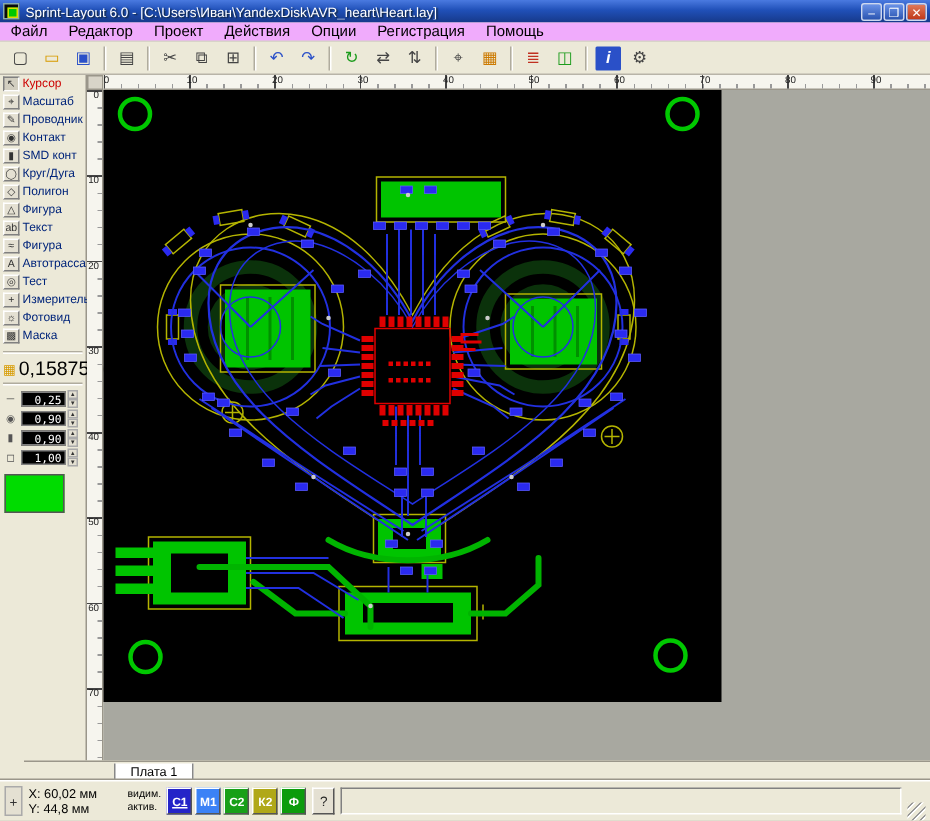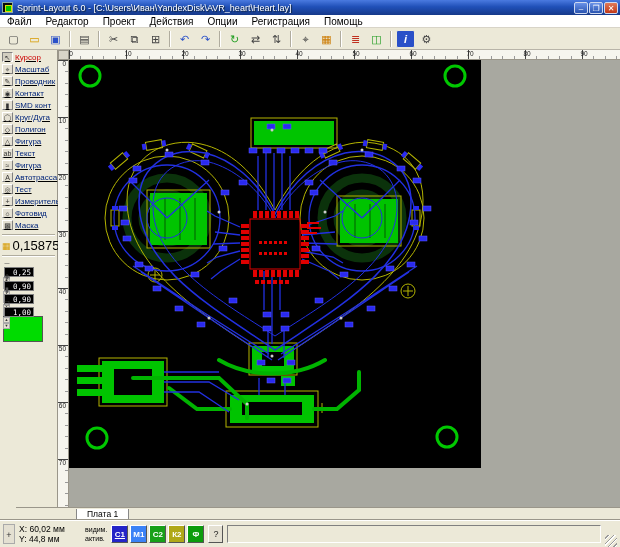--- a/index.html
+++ b/index.html
@@ -15,48 +15,48 @@
   .appicon::after { content:""; position:absolute; left:2px; top:2px; width:5px; height:5px;
     background:#00c800; border:1px solid #dddd00; }
   .title-text { color:#fff; font-size:9px; margin-left:4px; white-space:nowrap; overflow:hidden;
     text-shadow:1px 1px 1px #123; flex:1; }
   .winbtns { display:flex; gap:1px; flex:0 0 auto; }
   .winbtn { width:14px; height:12px; font-size:8px; line-height:11px; text-align:center; color:#fff;
     background:linear-gradient(180deg,#6a92e8,#2a54b0); border:1px solid #cdd8f0; border-radius:2px; }
   .winbtn.close { background:linear-gradient(180deg,#e07a5a,#c03818); }
 
   
-  .menubar { position:absolute; left:0; top:15px; width:620px; height:13px; background:#ffffff;
+  .menubar { position:absolute; left:0; top:15px; width:620px; height:13px; background:#f0abfc;
     display:flex; align-items:center; font-size:10px; border-bottom:1px solid #d8d4c8; }
   .menu-item { padding:0 7px; height:13px; line-height:13px; color:#000; }
 
   
   .toolbar { position:absolute; left:0; top:28px; width:620px; height:22px; background:#ece9d8;
     display:flex; align-items:center; padding-left:3px; border-bottom:1px solid #b8b4a8; }
   .tbtn { width:19px; height:18px; margin:0 1px; background:#ece9d8; border:1px solid #ece9d8;
     font-size:11px; line-height:16px; text-align:center; color:#444; cursor:default; }
   .tsep { width:2px; height:16px; margin:0 3px; border-left:1px solid #b0ac9e; border-right:1px solid #fff; }
   .tint-yellow { color:#d79b00; } .tint-blue { color:#2a50c8; } .tint-green { color:#1c9c1c; }
   .tint-red { color:#c03020; } .tint-orange { color:#cc7a00; }
   .tbtn.info { color:#fff; background:#2a50c8; border-radius:2px; font-style:italic; font-weight:bold; }
 
   
   .leftpanel { position:absolute; left:0; top:50px; width:58px; height:457px; background:#ece9d8;
     border-right:1px solid #9a968a; padding-top:1px; }
-  .tool-row { display:flex; align-items:center; height:12px; padding-left:2px; cursor:default;text-decoration:underline; }
+  .tool-row { display:flex; align-items:flex-start; height:12px; padding-left:2px; cursor:default; }
   .tool-ico { width:11px; height:10px; font-size:7px; line-height:9px; text-align:center; color:#333;
     background:#e4e0d2; border:1px solid; border-color:#fff #808080 #808080 #fff; flex:0 0 auto; }
   .tool-label { font-size:8px; color:#00247a; margin-left:2px; white-space:nowrap; }
   .tool-row.sel .tool-ico { border-color:#808080 #fff #fff #808080; background:#d2cec0; }
   .tool-row.sel .tool-label { color:#cc0000; }
   .lp-div { height:1px; margin:3px 2px; border-top:1px solid #b0ac9e; border-bottom:1px solid #fff; }
   .grid-row { display:flex; align-items:center; height:13px; padding-left:2px; }
   .grid-ico { font-size:9px; color:#d79b00; width:11px; text-align:center; }
   .grid-label { font-size:13px; color:#000; margin-left:2px; white-space:nowrap; }
-  .param-row { display:flex; height:12px; padding-left:2px; margin-top:1px;flex-direction:column; }
+  .param-row { display:flex; align-items:center; height:12px; padding-left:2px; margin-top:1px; }
   .p-ico { width:10px; font-size:7px; color:#555; text-align:center; }
   .p-val { width:30px; height:10px; background:#000; color:#fff; font-family:"DejaVu Sans Mono",monospace;
     font-size:7.5px; line-height:10px; text-align:right; padding-right:2px; margin-left:2px;
     border:1px solid #808080; }
   .p-spin { display:flex; flex-direction:column; margin-left:1px; }
   .p-spin span { font-size:4px; line-height:4px; color:#333; background:#e4e0d2;
     border:1px solid #aaa; width:7px; text-align:center; }
   .swatch { width:40px; height:26px; margin:5px 0 0 3px; border:1px solid #555; }
 
   

